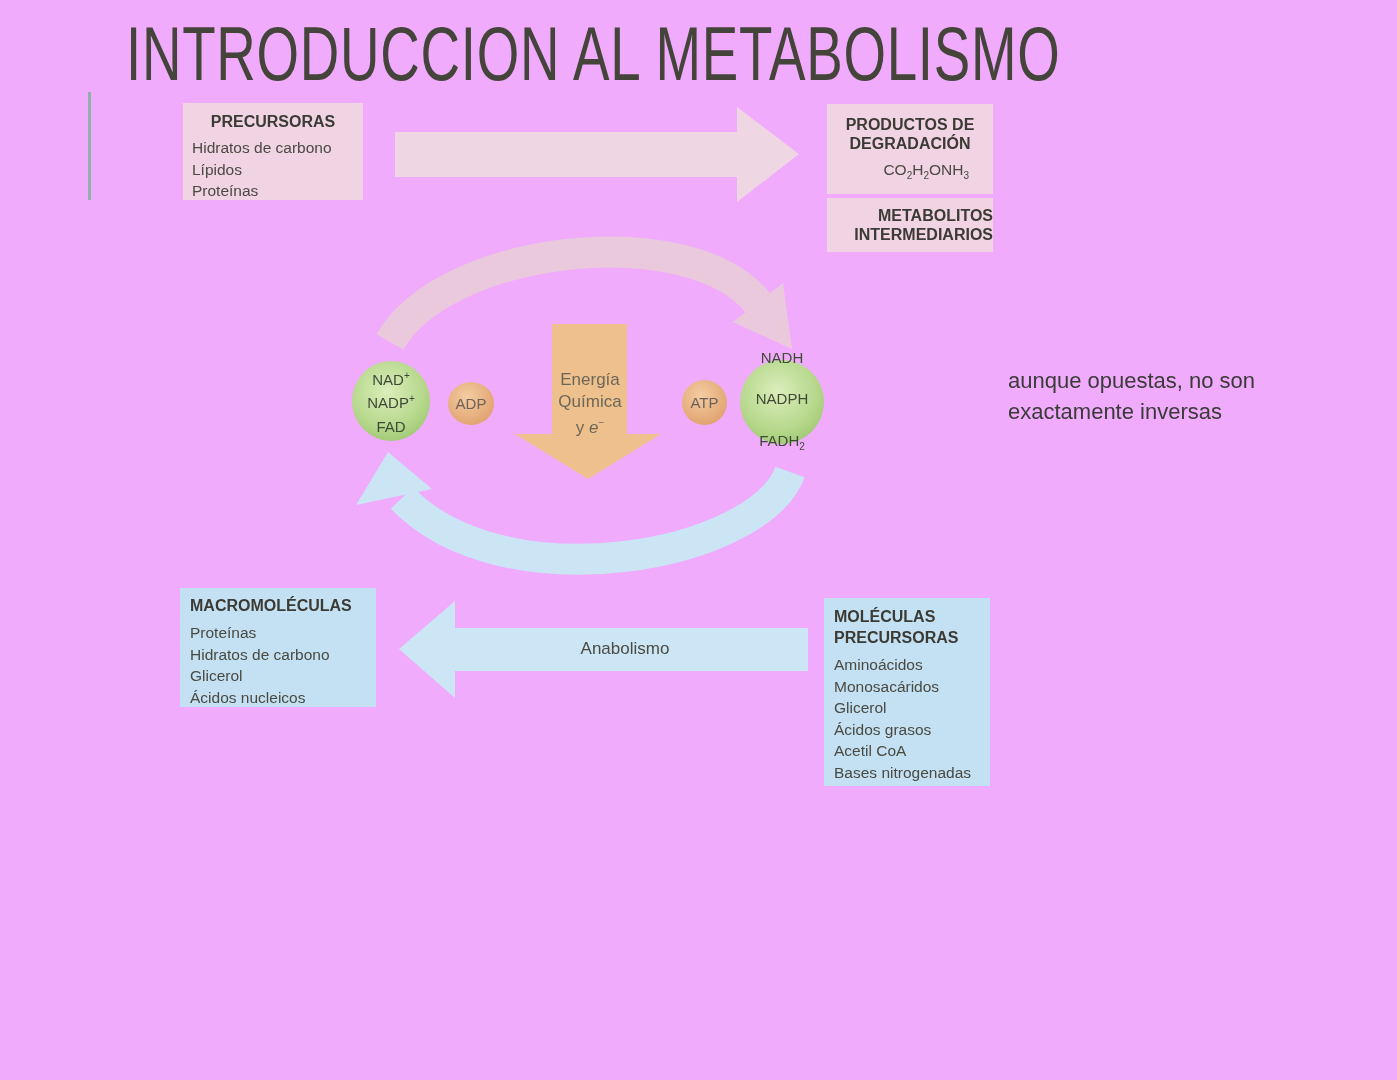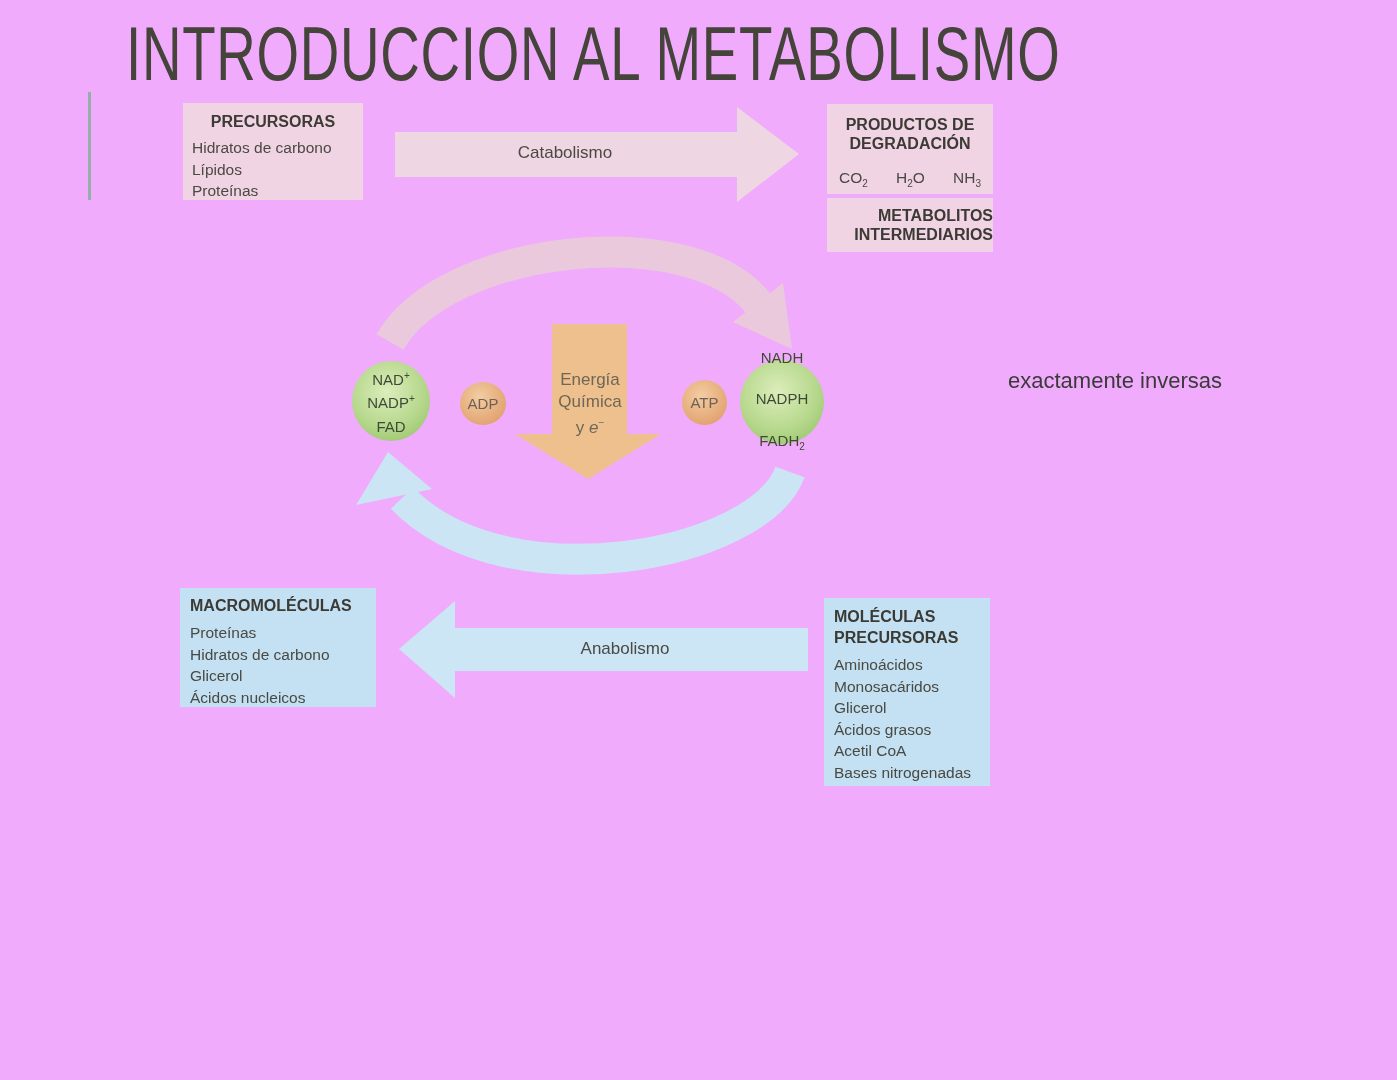--- a/index.html
+++ b/index.html
@@ -28,21 +28,21 @@
   }
   .box-items { color:#4a4942; font-size:15.5px; line-height:21.5px; }
 
   .nutrientes { left:183px; top:103px; width:180px; height:97px; padding-top:9px; }
   .nutrientes .box-header { text-align:center; }
   .nutrientes .box-items { padding-left:9px; margin-top:6px; }
 
   .productos { left:827px; top:104px; width:166px; height:90px; padding-top:11px; }
   .productos .box-header { text-align:center; }
   .formula-row {
-    display:flex; justify-content:space-between; padding:0 12px; margin-top:16px;
+    display:flex; justify-content:flex-end; padding:0 24px; margin-top:8px;
     color:#4a4942; font-size:15.5px;
   }
   .formula-row sub { font-size:10px; }
 
   .metabolitos { left:827px; top:198px; width:166px; height:54px; padding-top:8px; }
   .metabolitos .box-header { text-align:right; }
 
   .macromoleculas { left:180px; top:588px; width:196px; height:119px; padding:8px 0 0 10px; }
   .macromoleculas .box-items { margin-top:7px; }
 
@@ -66,21 +66,21 @@
     color:#3f4a36; font-size:15px; line-height:19.5px;
   }
   .green sup { font-size:10px; }
   .green sub { font-size:10px; }
   .orange {
     background:radial-gradient(circle at 42% 35%, #f3cda2 0%, #e3a674 70%, #d1924f 100%);
     color:#6e6157; font-size:15px;
   }
   .coenz-left  { left:352px; top:361px; width:78px; height:80px; }
   .coenz-right { left:740px; top:360px; width:84px; height:84px;gap:16px; }
-  .adp { left:448px; top:382px; width:46px; height:43px;margin-left:12px; }
+  .adp { left:448px; top:382px; width:46px; height:43px; }
   .atp { left:682px; top:380px; width:45px; height:45px; }
 
   .energy-label {
     position:absolute; left:520px; top:369px; width:140px; text-align:center;
     font-size:17px; line-height:21.5px; color:#6e6758;
   }
   .energy-label sup { font-size:10px; }
 
   .annotation {
     position:absolute; left:1008px; top:365px;
@@ -113,21 +113,20 @@
 
   <div class="box pbox nutrientes">
     <div class="box-header">PRECURSORAS</div>
     <div class="box-items">
       <div>Hidratos de carbono</div>
       <div>Lípidos</div>
       <div>Proteínas</div>
     </div>
   </div>
 
-  <div class="arrow-label catabolismo-label">Catabolismo</div>
 
   <div class="box pbox productos">
     <div class="box-header">
       <div>PRODUCTOS DE</div>
       <div>DEGRADACIÓN</div>
     </div>
     <div class="formula-row">
       <span><span>CO</span><sub>2</sub></span>
       <span><span>H</span><sub>2</sub><span>O</span></span>
       <span><span>NH</span><sub>3</sub></span>
@@ -188,16 +187,17 @@
       <div>Aminoácidos</div>
       <div>Monosacáridos</div>
       <div>Glicerol</div>
       <div>Ácidos grasos</div>
       <div>Acetil CoA</div>
       <div>Bases nitrogenadas</div>
     </div>
   </div>
 
   <div class="annotation">
+    <div>aunque opuestas, no son</div>
     <div>exactamente inversas</div>
   </div>
 
 </div>
 
 </body></html>

